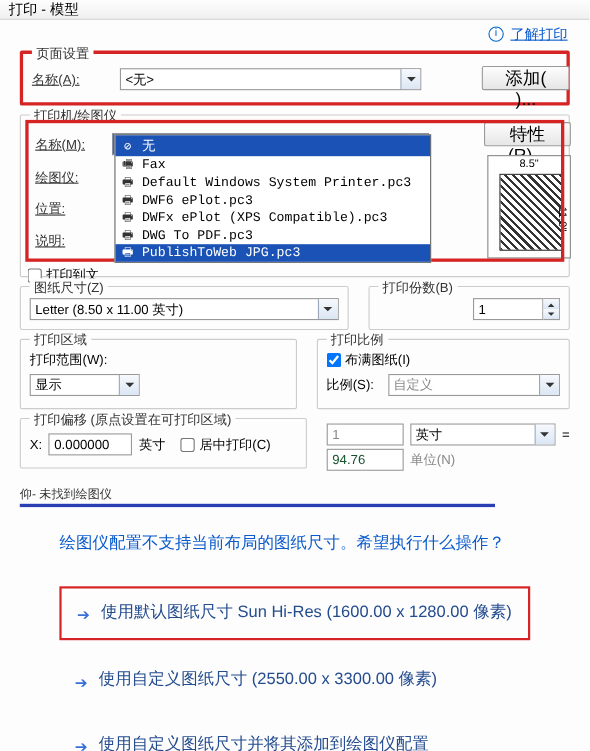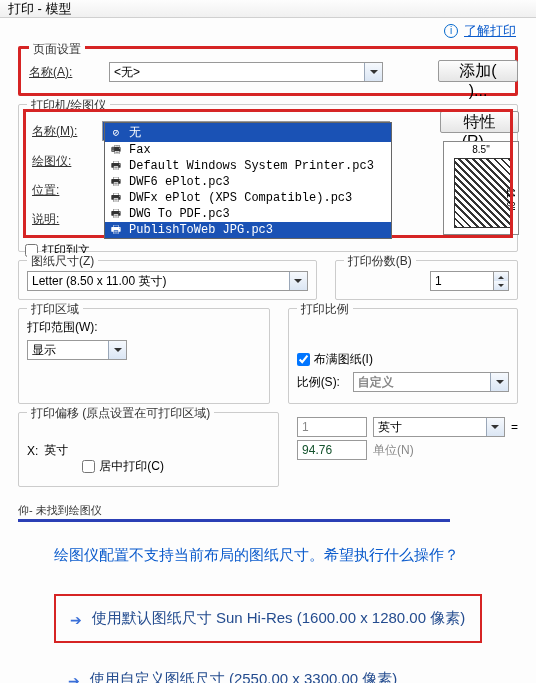--- a/index.html
+++ b/index.html
@@ -31,21 +31,21 @@
   .printer .dropdown .item.sel{background:#1a52b5;color:#fff;}
   .printer .dropdown .item.cur{background:#1a52b5;color:#fff;}
   .printer .dropdown .ico{width:14px;height:14px;display:inline-flex;align-items:center;justify-content:center;font-size:11px;color:#333;}
   .printer .dropdown .item.sel .ico, .printer .dropdown .item.cur .ico{color:#fff;}
   .printer-wrap{border:3px solid #d62424; padding:6px 6px 4px; position:relative;}
   .printer-rows{display:flex;flex-direction:column;gap:6px;}
   .preview{border:1px solid #888;width:76px;height:94px;position:absolute;right:-2px;top:36px;background:#fff;}
   .preview .paper{position:absolute;left:10px;top:16px;right:6px;bottom:6px;border:1px solid #333;background:repeating-linear-gradient(45deg,#333 0,#333 2px,#fff 2px,#fff 5px);}
   .preview .wlbl{position:absolute;top:2px;left:0;right:0;text-align:center;font-size:10px;}
   .prop-btn{position:absolute;right:-2px;top:6px;width:79px;}
-  .chk{display:flex;align-items:center;gap:4px;margin-top:32px;}
+  .chk{display:flex;align-items:center;gap:4px;}
   .chk input{width:13px;height:13px;}
   .half{display:flex;gap:18px;}
   .half>div{flex:1;}
   .spinner{display:inline-flex;align-items:stretch;}
   .spinner .input{width:64px;}
   .spinner .spin{display:flex;flex-direction:column;border:1px solid #999;border-left:none;}
   .spinner .spin span{width:14px;height:9px;background:linear-gradient(#f6f9fd,#dbe6f4);display:flex;align-items:center;justify-content:center;}
   .spinner .spin span::after{content:"";border:3px solid transparent;}
   .spinner .spin .up::after{border-bottom-color:#333;margin-bottom:2px;}
   .spinner .spin .dn::after{border-top-color:#333;margin-top:2px;}
@@ -180,32 +180,33 @@
       </div>
       <div class="group" style="flex:1">
         <span class="group-title">打印比例</span>
         <div class="chk" style="margin-bottom:4px;">
           <input type="checkbox" checked="" style="">
           <span>布满图纸(I)</span>
         </div>
         <div class="row">
           <span style="width:50px;">比例(S):</span>
           <span class="select-wrap" style="flex:1;">
-            <input class="select" style="width: 100%; color: rgb(136, 136, 136); font-weight: bold;" value="自定义">
+            <input class="select" style="width: 100%; color: rgb(136, 136, 136);" value="自定义">
             <span class="caret"></span>
           </span>
         </div>
       </div>
     </div>
 
     <div class="half">
       <div class="group" style="flex:1.1">
         <span class="group-title">打印偏移 (原点设置在可打印区域)</span>
         <div class="row">
           <span>X:</span>
+          <input class="input" style="width: 76px;" value="0.000000">
           <span>英寸</span>
           <div class="chk" style="margin-left:8px;">
             <input type="checkbox" style="">
             <span>居中打印(C)</span>
           </div>
         </div>
       </div>
       <div style="flex:1;padding-top:2px;">
         <div class="row">
           <input class="input" style="width: 70px; color: rgb(136, 136, 136);" value="1">

